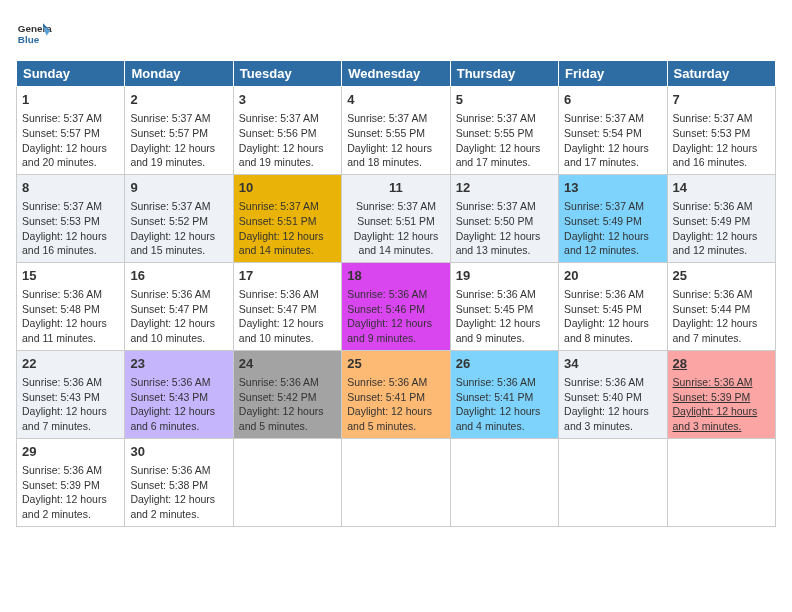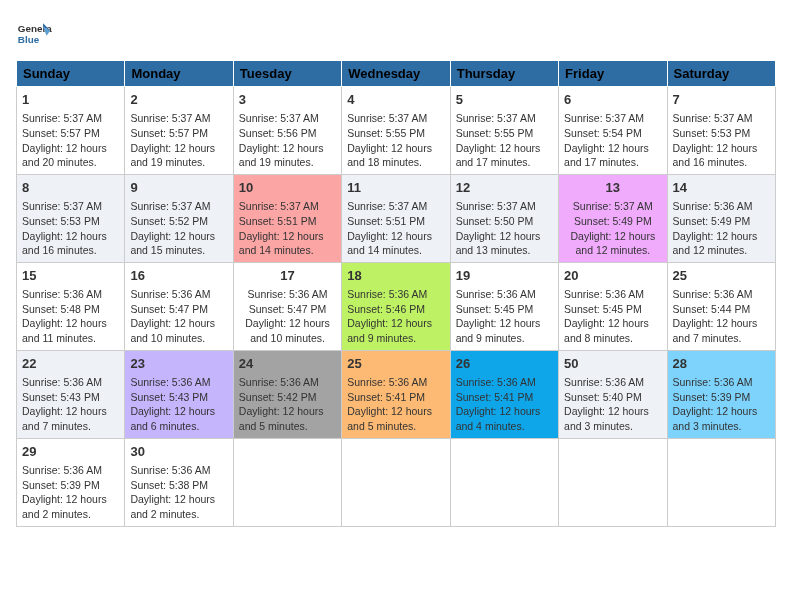--- a/index.html
+++ b/index.html
@@ -37,21 +37,21 @@
       font-size: 14px;
       color: #555;
     }
     table {
       width: 100%;
       border-collapse: collapse;
       font-size: 10.5px;
     }
     th {
       background-color: #2e6da4;
-      color: #000000;
+      color: #ffffff;
       text-align: left;
       padding: 5px 6px;
       font-size: 13px;
       font-weight: bold;
       border: 1px solid #fff;
     }
     td {
       vertical-align: top;
       border: 1px solid #ccc;
       padding: 4px 5px;
@@ -114,43 +114,43 @@
         <td style="background-color: rgb(255, 255, 255);"><span class="day-num">2</span><span>Sunrise: 5:37 AM</span><br><span>Sunset: 5:57 PM</span><br><span>Daylight: 12 hours and 19 minutes.</span><br></td>
         <td style="background-color: rgb(255, 255, 255);"><span class="day-num">3</span><span>Sunrise: 5:37 AM</span><br><span>Sunset: 5:56 PM</span><br><span>Daylight: 12 hours and 19 minutes.</span><br></td>
         <td style="background-color: rgb(255, 255, 255);"><span class="day-num">4</span><span>Sunrise: 5:37 AM</span><br><span>Sunset: 5:55 PM</span><br><span>Daylight: 12 hours and 18 minutes.</span><br></td>
         <td style="background-color: rgb(255, 255, 255);"><span class="day-num">5</span><span>Sunrise: 5:37 AM</span><br><span>Sunset: 5:55 PM</span><br><span>Daylight: 12 hours and 17 minutes.</span><br></td>
         <td style="background-color: rgb(255, 255, 255);"><span class="day-num">6</span><span>Sunrise: 5:37 AM</span><br><span>Sunset: 5:54 PM</span><br><span>Daylight: 12 hours and 17 minutes.</span><br></td>
         <td style="background-color: rgb(255, 255, 255);"><span class="day-num">7</span><span>Sunrise: 5:37 AM</span><br><span>Sunset: 5:53 PM</span><br><span>Daylight: 12 hours and 16 minutes.</span><br></td>
       </tr>
       <tr>
         <td style="background-color: rgb(238, 242, 247);"><span class="day-num">8</span><span>Sunrise: 5:37 AM</span><br><span>Sunset: 5:53 PM</span><br><span>Daylight: 12 hours and 16 minutes.</span><br></td>
         <td style="background-color: rgb(238, 242, 247);"><span class="day-num">9</span><span>Sunrise: 5:37 AM</span><br><span>Sunset: 5:52 PM</span><br><span>Daylight: 12 hours and 15 minutes.</span><br></td>
-        <td style="background-color: #fca5a5;"><span class="day-num">10</span><span>Sunrise: 5:37 AM</span><br><span>Sunset: 5:51 PM</span><br><span>Daylight: 12 hours and 14 minutes.</span><br></td>
-        <td style="background-color: rgb(238, 242, 247);"><span class="day-num">11</span><span>Sunrise: 5:37 AM</span><br><span>Sunset: 5:51 PM</span><br><span>Daylight: 12 hours and 14 minutes.</span><br></td>
+        <td style="background-color: #eab308;"><span class="day-num">10</span><span>Sunrise: 5:37 AM</span><br><span>Sunset: 5:51 PM</span><br><span>Daylight: 12 hours and 14 minutes.</span><br></td>
+        <td style="background-color: rgb(238, 242, 247); text-align: center;"><span class="day-num">11</span><span>Sunrise: 5:37 AM</span><br><span>Sunset: 5:51 PM</span><br><span>Daylight: 12 hours and 14 minutes.</span><br></td>
         <td style="background-color: rgb(238, 242, 247);"><span class="day-num">12</span><span>Sunrise: 5:37 AM</span><br><span>Sunset: 5:50 PM</span><br><span>Daylight: 12 hours and 13 minutes.</span><br></td>
-        <td style="background-color: #f0abfc; text-align: center;"><span class="day-num">13</span><span>Sunrise: 5:37 AM</span><br><span>Sunset: 5:49 PM</span><br><span>Daylight: 12 hours and 12 minutes.</span><br></td>
+        <td style="background-color: #7dd3fc;"><span class="day-num">13</span><span>Sunrise: 5:37 AM</span><br><span>Sunset: 5:49 PM</span><br><span>Daylight: 12 hours and 12 minutes.</span><br></td>
         <td style="background-color: rgb(238, 242, 247);"><span class="day-num">14</span><span>Sunrise: 5:36 AM</span><br><span>Sunset: 5:49 PM</span><br><span>Daylight: 12 hours and 12 minutes.</span><br></td>
       </tr>
       <tr>
         <td style="background-color: rgb(255, 255, 255);"><span class="day-num">15</span><span>Sunrise: 5:36 AM</span><br><span>Sunset: 5:48 PM</span><br><span>Daylight: 12 hours and 11 minutes.</span><br></td>
         <td style="background-color: rgb(255, 255, 255);"><span class="day-num">16</span><span>Sunrise: 5:36 AM</span><br><span>Sunset: 5:47 PM</span><br><span>Daylight: 12 hours and 10 minutes.</span><br></td>
-        <td style="background-color: rgb(255, 255, 255); text-align: center;"><span class="day-num">17</span><span>Sunrise: 5:36 AM</span><br><span>Sunset: 5:47 PM</span><br><span>Daylight: 12 hours and 10 minutes.</span><br></td>
-        <td style="background-color: #bef264;"><span class="day-num">18</span><span>Sunrise: 5:36 AM</span><br><span>Sunset: 5:46 PM</span><br><span>Daylight: 12 hours and 9 minutes.</span><br></td>
+        <td style="background-color: rgb(255, 255, 255);"><span class="day-num">17</span><span>Sunrise: 5:36 AM</span><br><span>Sunset: 5:47 PM</span><br><span>Daylight: 12 hours and 10 minutes.</span><br></td>
+        <td style="background-color: #d946ef;"><span class="day-num">18</span><span>Sunrise: 5:36 AM</span><br><span>Sunset: 5:46 PM</span><br><span>Daylight: 12 hours and 9 minutes.</span><br></td>
         <td style="background-color: rgb(255, 255, 255);"><span class="day-num">19</span><span>Sunrise: 5:36 AM</span><br><span>Sunset: 5:45 PM</span><br><span>Daylight: 12 hours and 9 minutes.</span><br></td>
         <td style="background-color: rgb(255, 255, 255);"><span class="day-num">20</span><span>Sunrise: 5:36 AM</span><br><span>Sunset: 5:45 PM</span><br><span>Daylight: 12 hours and 8 minutes.</span><br></td>
         <td style="background-color: rgb(255, 255, 255);"><span class="day-num">25</span><span>Sunrise: 5:36 AM</span><br><span>Sunset: 5:44 PM</span><br><span>Daylight: 12 hours and 7 minutes.</span><br></td>
       </tr>
       <tr>
         <td style="background-color: rgb(238, 242, 247);"><span class="day-num">22</span><span>Sunrise: 5:36 AM</span><br><span>Sunset: 5:43 PM</span><br><span>Daylight: 12 hours and 7 minutes.</span><br></td>
         <td style="background-color: #c4b5fd;"><span class="day-num">23</span><span>Sunrise: 5:36 AM</span><br><span>Sunset: 5:43 PM</span><br><span>Daylight: 12 hours and 6 minutes.</span><br></td>
         <td style="background-color: #a3a3a3;"><span class="day-num">24</span><span>Sunrise: 5:36 AM</span><br><span>Sunset: 5:42 PM</span><br><span>Daylight: 12 hours and 5 minutes.</span><br></td>
         <td style="background-color: #fdba74;"><span class="day-num">25</span><span>Sunrise: 5:36 AM</span><br><span>Sunset: 5:41 PM</span><br><span>Daylight: 12 hours and 5 minutes.</span><br></td>
-        <td style="background-color: #0ea5e9;"><span class="day-num">26</span><span>Sunrise: 5:36 AM</span><br><span>Sunset: 5:41 PM</span><br><span>Daylight: 12 hours and 4 minutes.</span><br></td>
-        <td style="background-color: rgb(238, 242, 247);"><span class="day-num">50</span><span>Sunrise: 5:36 AM</span><br><span>Sunset: 5:40 PM</span><br><span>Daylight: 12 hours and 3 minutes.</span><br></td>
-        <td style="background-color: #7dd3fc;"><span class="day-num">28</span><span>Sunrise: 5:36 AM</span><br><span>Sunset: 5:39 PM</span><br><span>Daylight: 12 hours and 3 minutes.</span><br></td>
+        <td style="background-color: #7dd3fc;"><span class="day-num">26</span><span>Sunrise: 5:36 AM</span><br><span>Sunset: 5:41 PM</span><br><span>Daylight: 12 hours and 4 minutes.</span><br></td>
+        <td style="background-color: rgb(238, 242, 247);"><span class="day-num">34</span><span>Sunrise: 5:36 AM</span><br><span>Sunset: 5:40 PM</span><br><span>Daylight: 12 hours and 3 minutes.</span><br></td>
+        <td style="background-color: #fca5a5; text-decoration: underline;"><span class="day-num">28</span><span>Sunrise: 5:36 AM</span><br><span>Sunset: 5:39 PM</span><br><span>Daylight: 12 hours and 3 minutes.</span><br></td>
       </tr>
       <tr>
         <td style="background-color: rgb(255, 255, 255);"><span class="day-num">29</span><span>Sunrise: 5:36 AM</span><br><span>Sunset: 5:39 PM</span><br><span>Daylight: 12 hours and 2 minutes.</span><br></td>
         <td style="background-color: rgb(255, 255, 255);"><span class="day-num">30</span><span>Sunrise: 5:36 AM</span><br><span>Sunset: 5:38 PM</span><br><span>Daylight: 12 hours and 2 minutes.</span><br></td>
         <td class="empty-cell"></td>
         <td class="empty-cell"></td>
         <td class="empty-cell"></td>
         <td class="empty-cell"></td>
         <td class="empty-cell"></td>
       </tr>

